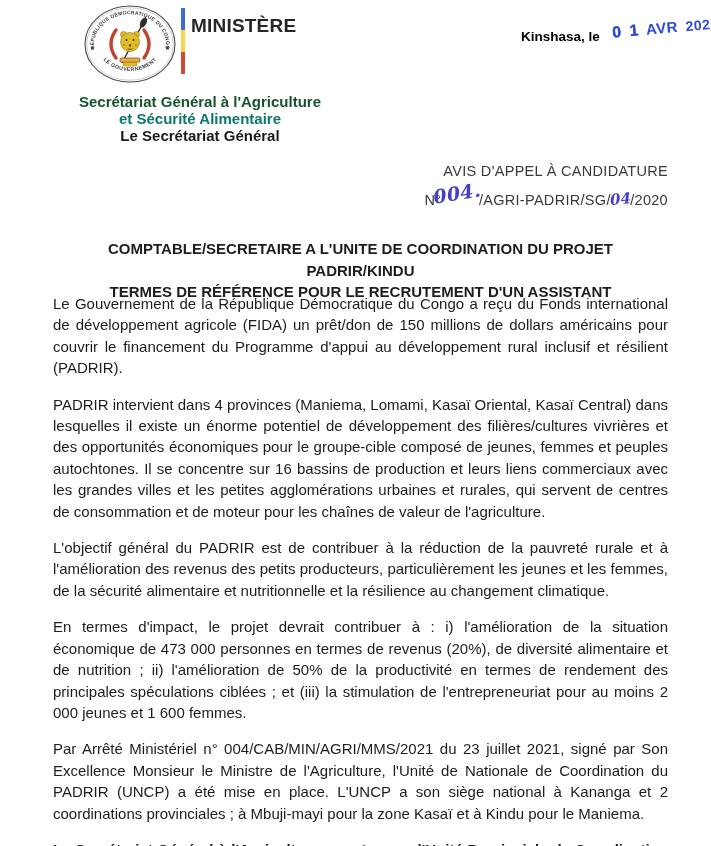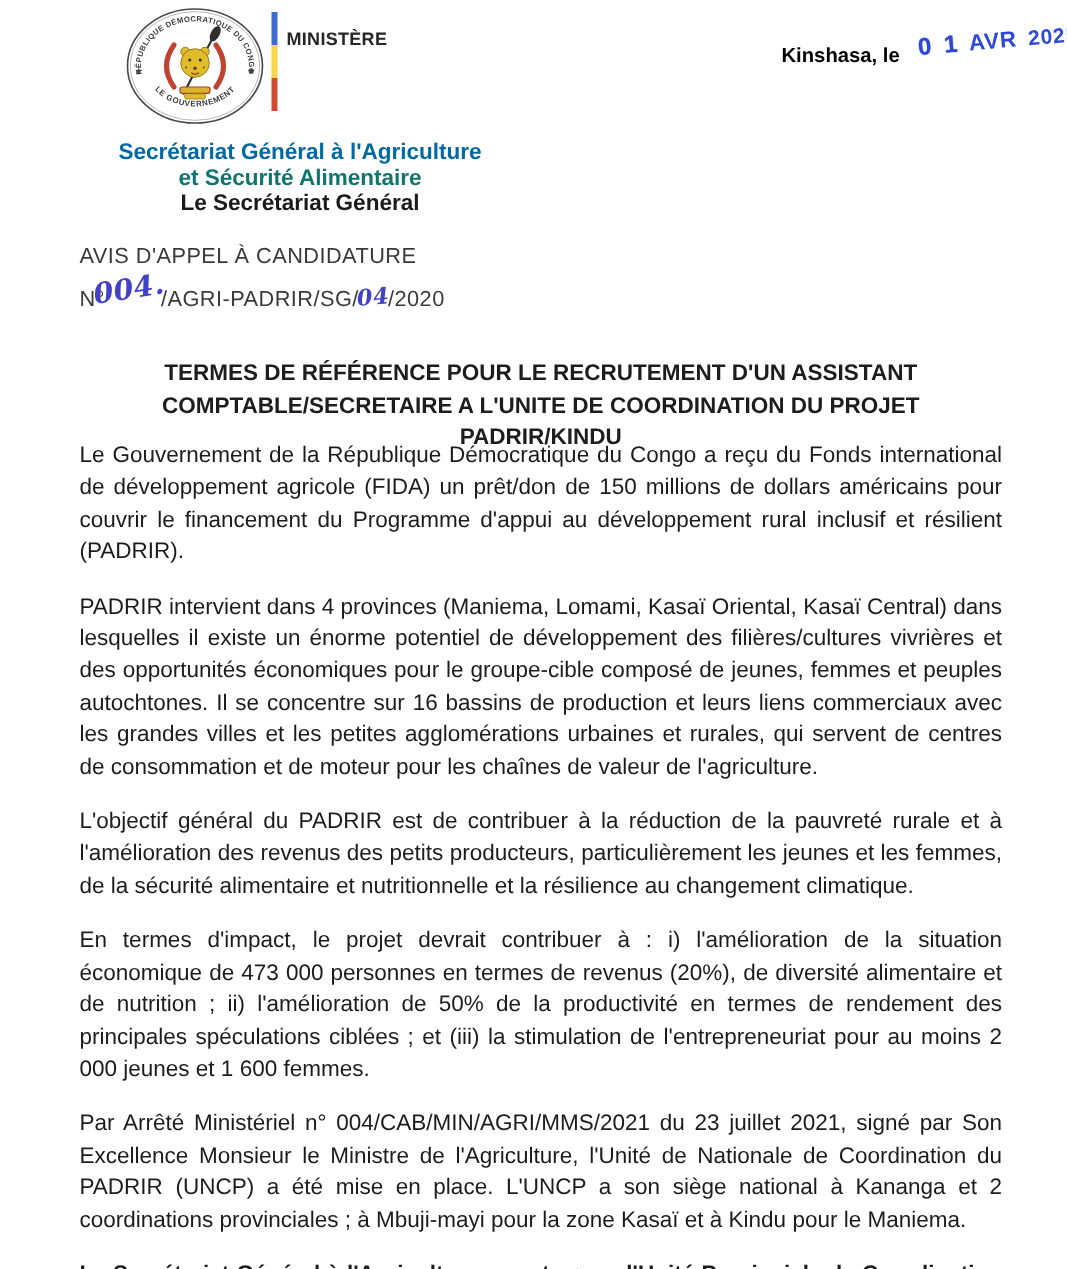--- a/index.html
+++ b/index.html
@@ -19,21 +19,21 @@
   
   .seal { position: absolute; left: 83px; top: 5px; width: 94px; height: 78px; }
 
   .flag-stripe { position: absolute; left: 181px; top: 8px; width: 4px; height: 66px; }
   .flag-stripe .b1 { height: 22px; }
   .flag-stripe .b2 { height: 22px; }
   .flag-stripe .b3 { height: 22px; }
 
   .ministry {
     position: absolute; left: 191px; top: 19px;
-    font-weight: bold; font-size: 12px; line-height: 14.5px;
+    font-weight: bold; font-size: 19px; line-height: 14.5px;
     letter-spacing: 0.2px; color: #262626;
   }
 
   .place-date {
     position: absolute; left: 521px; top: 29px;
     font-weight: bold; font-size: 13.5px; color: #000000; white-space: nowrap;
   }
 
   .date-stamp {
     position: absolute; left: 612px; top: 19px;
@@ -47,21 +47,21 @@
   
   .sg-block {
     position: absolute; left: 45px; top: 93px; width: 310px;
     text-align: center; font-weight: bold; font-size: 15px; line-height: 17px;
   }
   .sg-block .black-line { color: #1a1a1a; }
 
   
   .avis {
     position: absolute; left: 53px; top: 163px; width: 615px;
-    text-align: left; font-size: 14.5px; color: #3a3a3a; letter-spacing: 0.3px;
+    text-align: right; font-size: 14.5px; color: #3a3a3a; letter-spacing: 0.3px;
   }
   .avis .ref-line { margin-top: 8px; white-space: nowrap; }
   .hand {
     display: inline-block;
     font-family: "DejaVu Serif", serif;
     font-style: italic; font-weight: bold;
     font-size: 19px; color: #4341c6;
     transform: rotate(-9deg) translateY(-5px);
     margin: 0 -3px 0 -7px;
   }
@@ -140,35 +140,35 @@
   </div>
 
   <div class="place-date">Kinshasa, le</div>
   <div class="date-stamp" style="color:#2e49d4">
     <span class="num">0 1</span>
     <span>AVR</span>
     <span class="yr">2025</span>
   </div>
 
   <div class="sg-block">
-    <div style="color:#0369a1">Secrétariat Général à l'Agriculture</div>
+    <div style="color:#14532d">Secrétariat Général à l'Agriculture</div>
     <div style="color:#0f766e">et Sécurité Alimentaire</div>
     <div class="black-line">Le Secrétariat Général</div>
   </div>
 
   <div class="avis">
     <div>AVIS D'APPEL À CANDIDATURE</div>
     <div class="ref-line">
       <span>N°</span><span class="hand">004.</span><span>/AGRI-PADRIR/SG/</span><span class="hand-sm">04</span><span>/2020</span>
     </div>
   </div>
 
   <div class="doc-title">
+    <div>COMPTABLE/SECRETAIRE A L'UNITE DE COORDINATION DU PROJET PADRIR/KINDU</div>
     <div>TERMES DE RÉFÉRENCE POUR LE RECRUTEMENT D'UN ASSISTANT</div>
-    <div>COMPTABLE/SECRETAIRE A L'UNITE DE COORDINATION DU PROJET PADRIR/KINDU</div>
   </div>
 
   <div class="body-text">
     <p>Le Gouvernement de la République Démocratique du Congo a reçu du Fonds international de développement agricole (FIDA) un prêt/don de 150 millions de dollars américains pour couvrir le financement du Programme d'appui au développement rural inclusif et résilient (PADRIR).</p>
     <p>PADRIR intervient dans 4 provinces (Maniema, Lomami, Kasaï Oriental, Kasaï Central) dans lesquelles il existe un énorme potentiel de développement des filières/cultures vivrières et des opportunités économiques pour le groupe-cible composé de jeunes, femmes et peuples autochtones. Il se concentre sur 16 bassins de production et leurs liens commerciaux avec les grandes villes et les petites agglomérations urbaines et rurales, qui servent de centres de consommation et de moteur pour les chaînes de valeur de l'agriculture.</p>
     <p>L'objectif général du PADRIR est de contribuer à la réduction de la pauvreté rurale et à l'amélioration des revenus des petits producteurs, particulièrement les jeunes et les femmes, de la sécurité alimentaire et nutritionnelle et la résilience au changement climatique.</p>
     <p>En termes d'impact, le projet devrait contribuer à : i) l'amélioration de la situation économique de 473 000 personnes en termes de revenus (20%), de diversité alimentaire et de nutrition ; ii) l'amélioration de 50% de la productivité en termes de rendement des principales spéculations ciblées ; et (iii) la stimulation de l'entrepreneuriat pour au moins 2 000 jeunes et 1 600 femmes.</p>
     <p>Par Arrêté Ministériel n° 004/CAB/MIN/AGRI/MMS/2021 du 23 juillet 2021, signé par Son Excellence Monsieur le Ministre de l'Agriculture, l'Unité de Nationale de Coordination du PADRIR (UNCP) a été mise en place. L'UNCP a son siège national à Kananga et 2 coordinations provinciales ; à Mbuji-mayi pour la zone Kasaï et à Kindu pour le Maniema.</p>
     <p class="bold">Le Secrétariat Général à l'Agriculture recrute pour l'Unité Provinciale de Coordination basée à Kindu un Assistant Comptable/Secrétaire (Poste local basé à Kindu).</p>
   </div>

